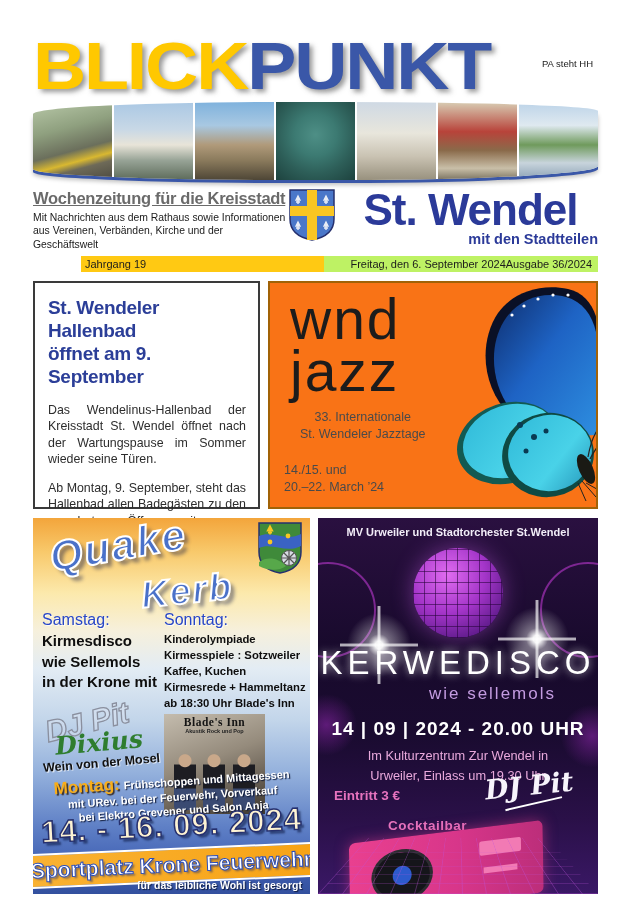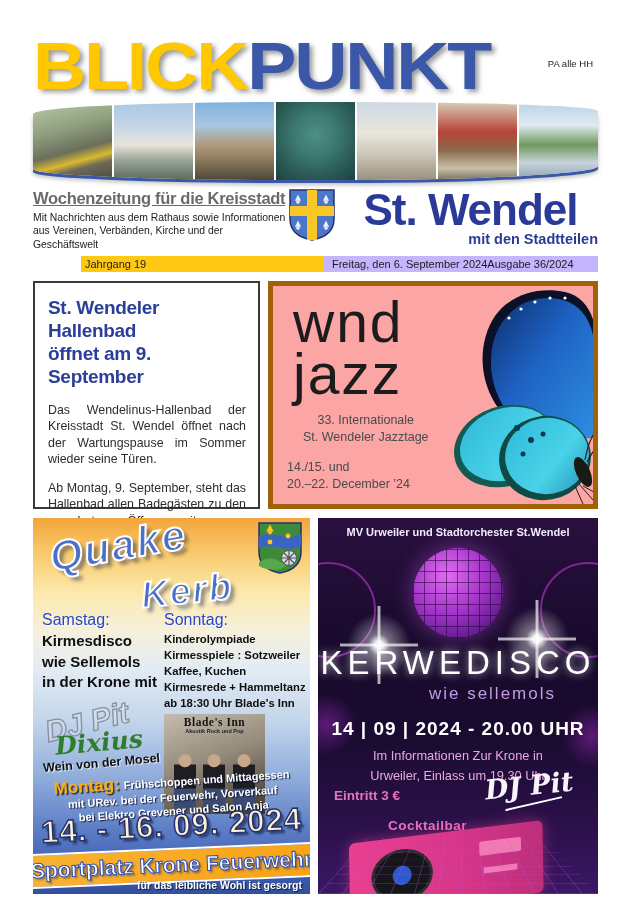--- a/index.html
+++ b/index.html
@@ -31,29 +31,29 @@
   .sub-title { font-size:16.5px; font-weight:bold; color:#6a6a6a; letter-spacing:-.3px; margin-bottom:3px;text-decoration:underline; }
   .sub-desc { font-size:10.4px; color:#1a1a1a; line-height:1.32; }
   .arms-wrap { margin:0 8px 0 2px; }
   .sub-right { flex:1; }
   .city-name { font-size:44px; font-weight:900; color:#2B3A99; line-height:.95; text-align:center; letter-spacing:-1px; }
   .city-suffix { font-size:14.5px; font-weight:bold; color:#2B3A99; text-align:right; margin-top:1px; }
 
   
   .info-bar { margin-top:4px; display:flex; height:16px; font-size:11px; color:#1c1c1c;padding-left:48px; }
   .bar-yellow { width:47%; background:#FFC913; display:flex; align-items:center; padding-left:4px; }
-  .bar-blue { flex:1; background:#c4b5fd; display:flex; align-items:center; justify-content:flex-start; padding:0 6px 0 8px; }
+  .bar-blue { flex:1; background:#bef264; display:flex; align-items:center; justify-content:flex-end; padding:0 6px 0 8px; }
 
   
   .row1 { margin-top:9px; display:flex; gap:8px; height:228px; }
   .article-box { width:227px; border:2px solid #3a3a3a; padding:13px 12px 10px 13px; background:#fff; }
   .article-title { font-size:19px; font-weight:bold; color:#2B3E98; line-height:1.22; margin-bottom:13px; letter-spacing:-.3px; }
   .article-box p { font-size:12.4px; color:#2d2d2d; line-height:1.33; text-align:justify; margin-bottom:12px; }
 
-  .jazz-box { flex:1; border:5px solid #a16207; position:relative; background:#fca5a5; overflow:hidden; }
+  .jazz-box { flex:1; border:2px solid #a16207; position:relative; background:#f97316; overflow:hidden; }
   .jazz-logo { position:absolute; left:20px; top:10px; font-size:57px; font-weight:400; color:#1c1c1c; line-height:.92; letter-spacing:2px; }
   .jazz-sub { position:absolute; left:30px; top:126px; font-size:12.5px; color:#4a4a4a; line-height:1.35; text-align:center; }
   .jazz-dates { position:absolute; left:14px; bottom:10px; font-size:12.5px; color:#4a4a4a; line-height:1.4; }
   .butterfly { position:absolute; right:-4px; top:2px; }
 
   
   .row2 { margin-top:9px; display:flex; gap:8px; height:376px; }
 
   
   .kerb { width:277px; position:relative; overflow:hidden;
@@ -137,21 +137,21 @@
   .dj-deck::before { content:""; position:absolute; left:22px; top:12px; width:56px; height:46px; border-radius:50%;
     background:radial-gradient(circle,#2D5ACD 0 9px, #15151a 10px 100%); border:3px solid #2b2b30; }
   .dj-deck::after { content:""; position:absolute; right:22px; top:14px; width:42px; height:14px; background:#F27AB4; border-radius:2px;
     box-shadow:0 22px 0 -4px #F27AB4; }
 </style>
 </head>
 <body>
 
 <div class="page">
 
-  <div class="corner-note">PA alle HH</div>
+  <div class="corner-note">PA steht HH</div>
 
   <div class="masthead-title">
     <span class="blick">BLICK</span><span class="punkt">PUNKT</span>
   </div>
 
   <div class="photo-strip">
     <div class="photo p1"></div>
     <div class="photo p2"></div>
     <div class="photo p3"></div>
     <div class="photo p4"></div>
@@ -212,21 +212,21 @@
       <div class="jazz-logo">
         <span>wnd</span><br>
         <span>jazz</span>
       </div>
       <div class="jazz-sub">
         <span>33. Internationale</span><br>
         <span>St. Wendeler Jazztage</span>
       </div>
       <div class="jazz-dates">
         <span>14./15. und</span><br>
-        <span>20.–22. December ’24</span>
+        <span>20.–22. March ’24</span>
       </div>
       <div class="butterfly">
         <svg width="200" height="222" viewBox="0 0 200 222">
           <defs>
             <linearGradient id="wingU" x1="0" y1="0" x2="1" y2="1">
               <stop offset="0" stop-color="#0E2E6E"></stop>
                 <stop offset="45%" stop-color="#1E63C4"></stop>
                 <stop offset="100%" stop-color="#2E8FE0"></stop>
             </linearGradient>
             <linearGradient id="wingL" x1="0" y1="0" x2="1" y2="1">
@@ -323,21 +323,21 @@
       <div class="ring left"></div>
       <div class="ring right"></div>
       <div class="flare left"></div>
       <div class="flare right"></div>
       <div class="disco-ball"></div>
       <div class="disco-org">MV Urweiler und Stadtorchester St.Wendel</div>
       <div class="disco-title">KERWEDISCO</div>
       <div class="disco-sub">wie sellemols</div>
       <div class="disco-datetime">14 | 09 | 2024 - 20.00 UHR</div>
       <div class="disco-venue">
-        <span>Im Informationen Zur Krone in</span><br>
+        <span>Im Kulturzentrum Zur Wendel in</span><br>
         <span>Urweiler, Einlass um 19.30 Uhr</span>
       </div>
       <div class="disco-price">Eintritt 3 €</div>
       <div class="disco-bar">Cocktailbar</div>
       <div class="disco-dj">DJ Pit</div>
       <div class="dj-deck"></div>
     </div>
   </div>
 
 </div>

